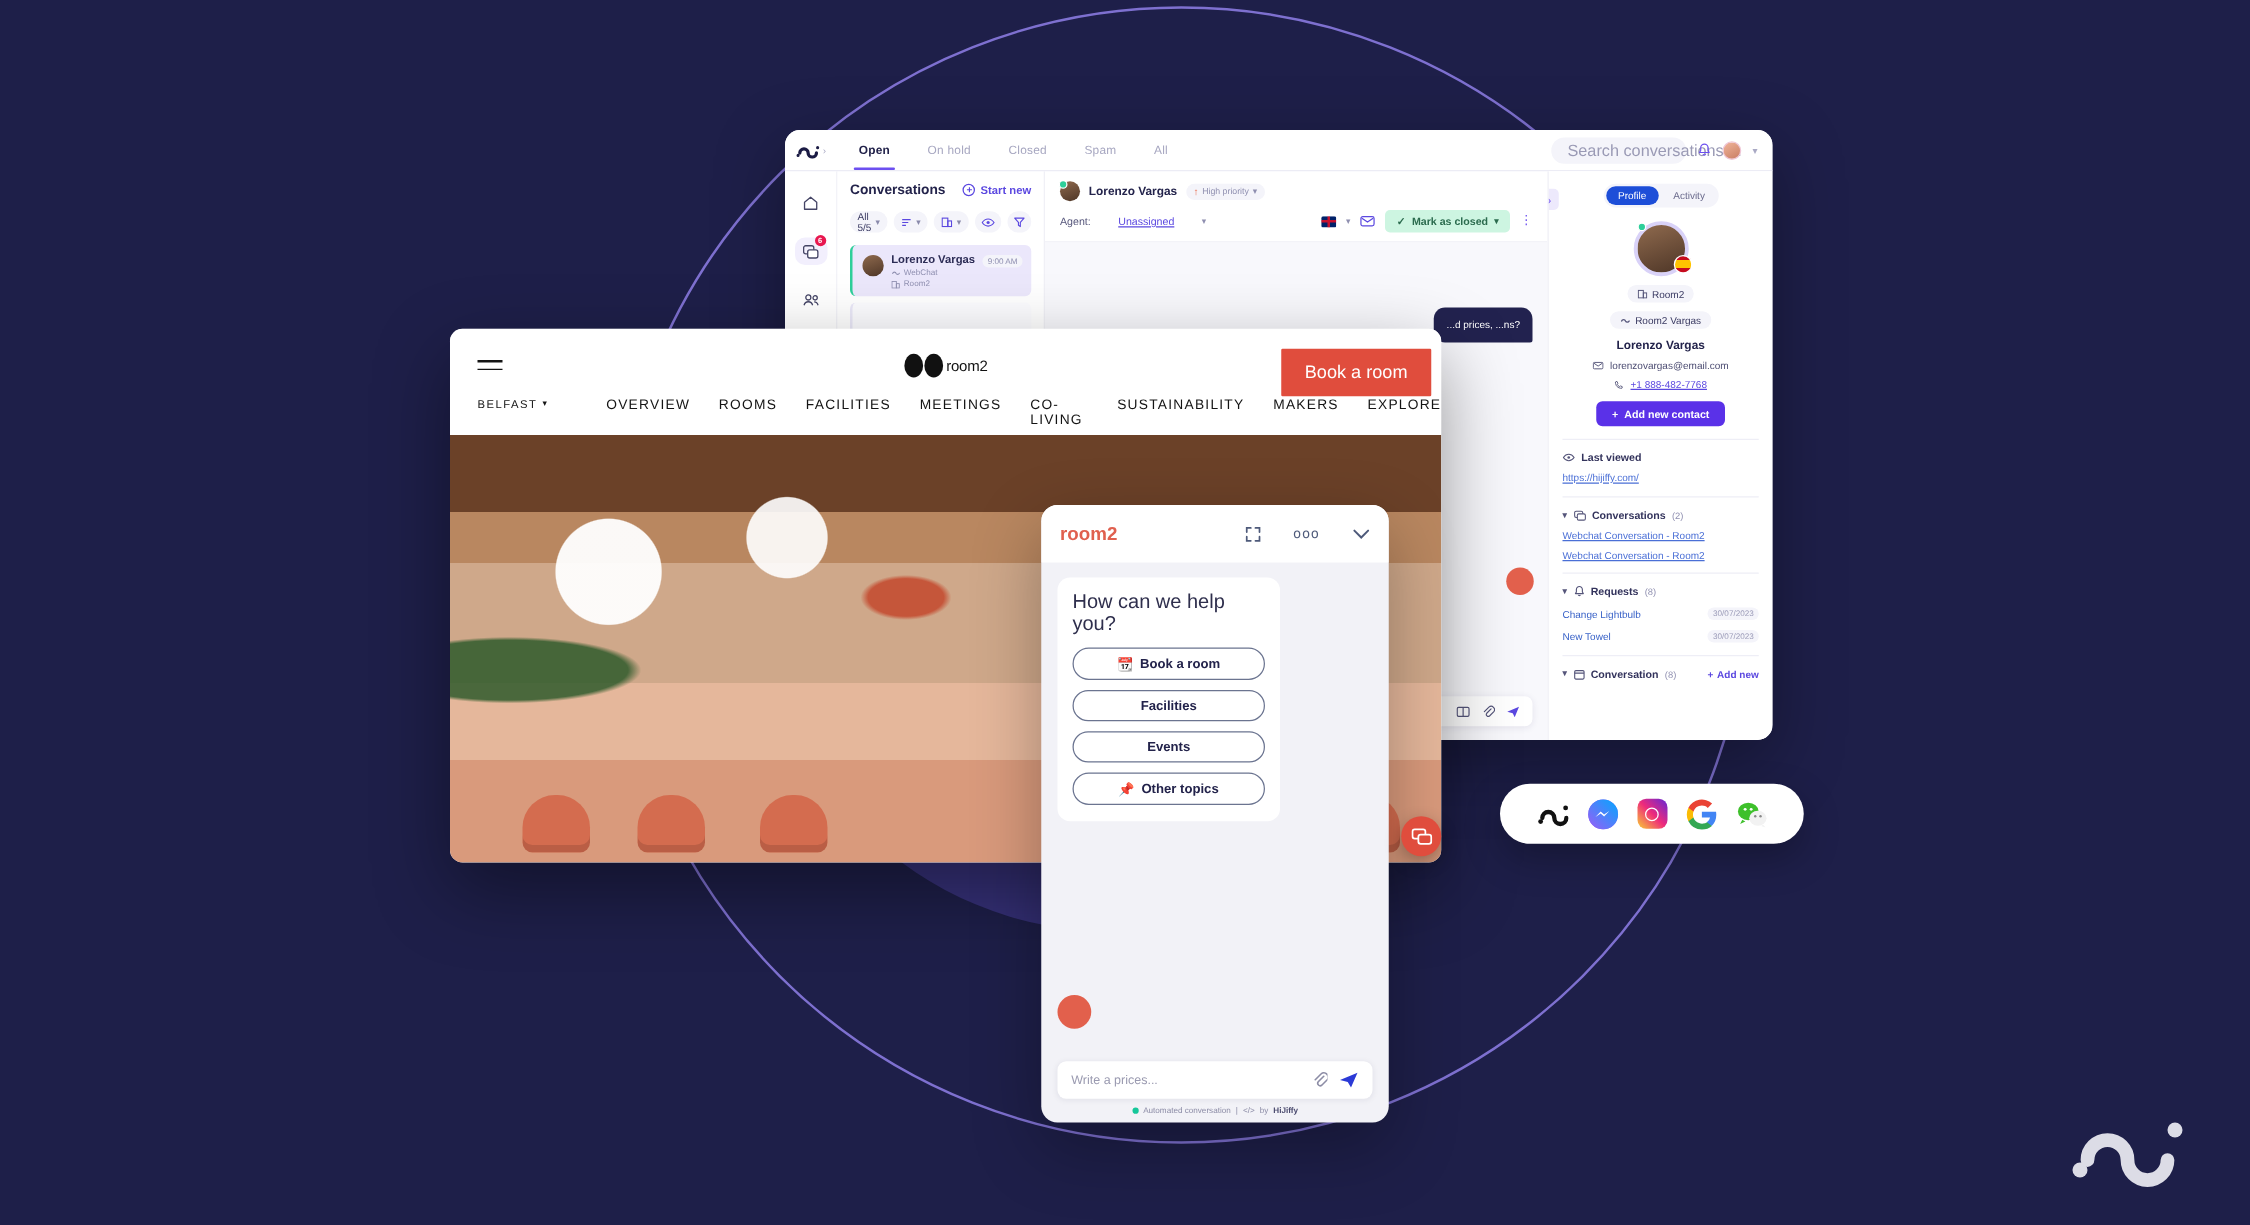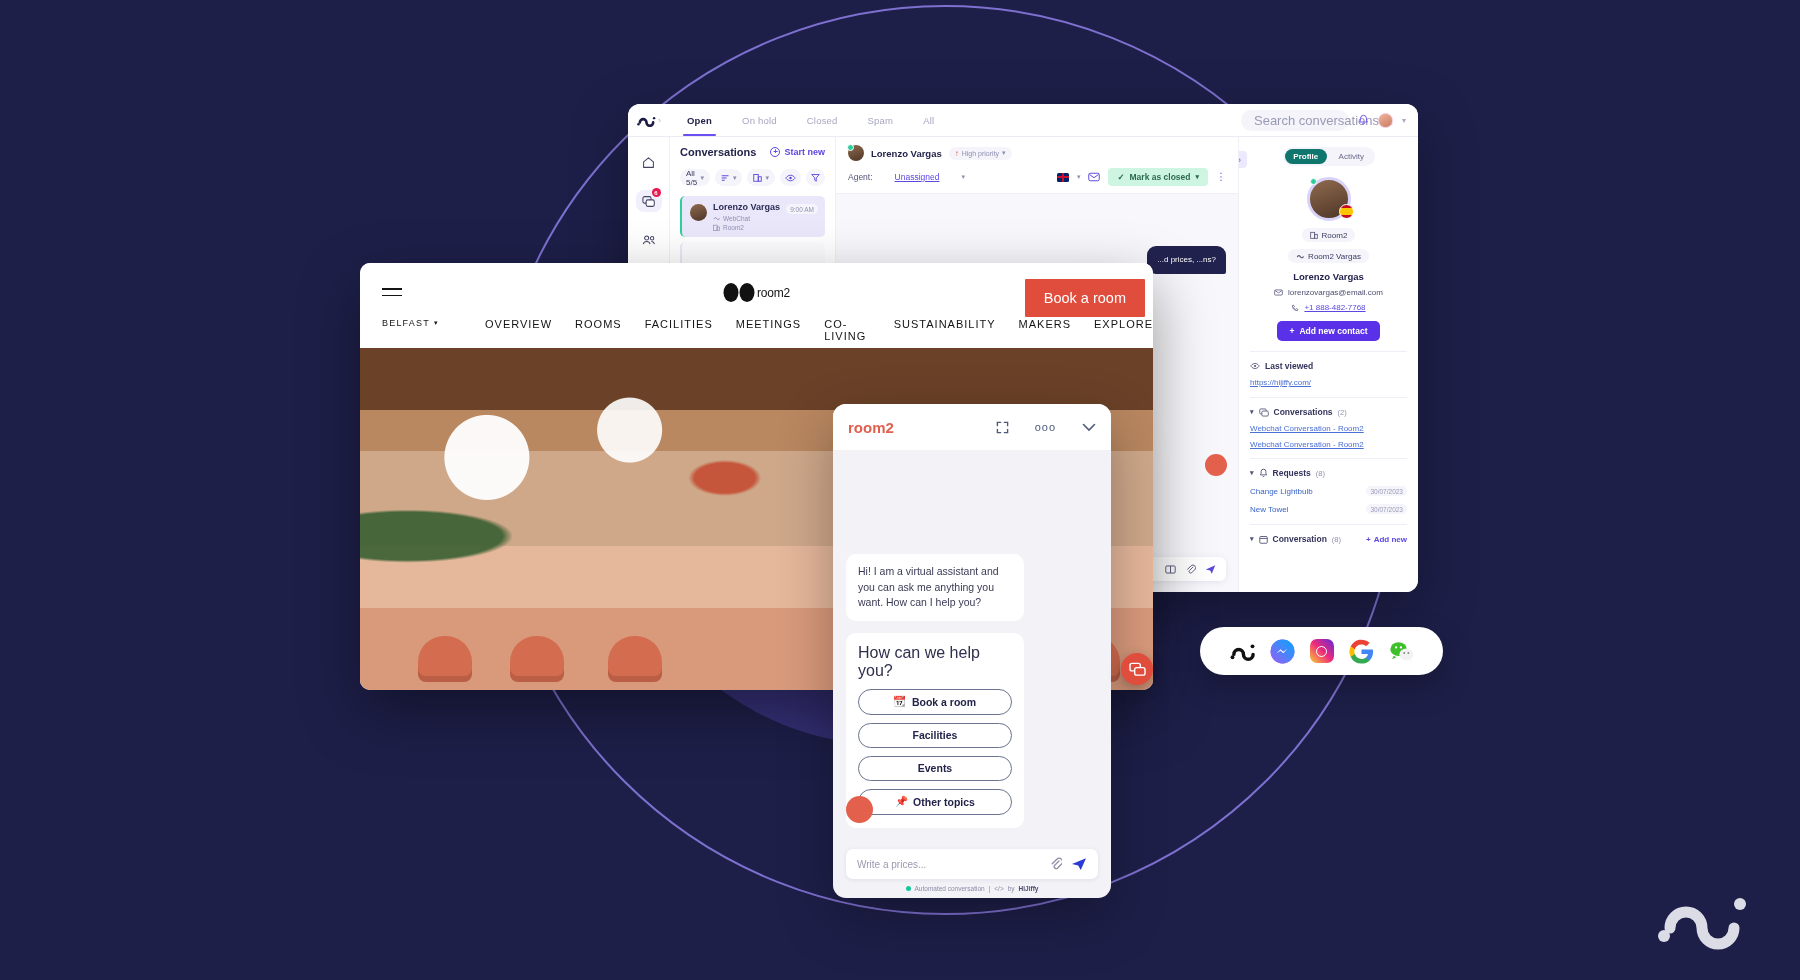--- a/index.html
+++ b/index.html
@@ -213,21 +213,21 @@
   }
   .pf-tabs {
     display: flex; justify-content: center; gap: 3px;
     background: #f4f4fa; border-radius: 11px; padding: 2px;
     width: 92px; margin: 2px auto 0 auto;
   }
   .pf-tab {
     flex: 1; text-align: center; font-size: 8px; padding: 3px 0;
     border-radius: 9px; color: #6a6a8c; cursor: pointer;
   }
-  .pf-tab.active { background: #0f766e; color: #fff; font-weight: 700; }
+  .pf-tab.active { background: #1d4ed8; color: #fff; font-weight: 400; }
   .pf-av-wrap {
     width: 44px; height: 44px; margin: 11px auto 0 auto; position: relative;
   }
   .pf-av {
     width: 44px; height: 44px; border-radius: 50%;
     background: linear-gradient(160deg,#8f6a4e,#4e3627);
     border: 3px solid #d9d2f8;
   }
   .pf-status {
     position: absolute; left: 3px; top: 1px; width: 7px; height: 7px;
@@ -765,21 +765,20 @@
         <path d="M1.5 5V1.5H5M9 1.5h3.5V5M12.5 9v3.5H9M5 12.5H1.5V9" fill="none" stroke="#4e5a7a" stroke-width="1.5" stroke-linecap="round"></path>
       </svg>
       <span class="w-icon" style="font-size:11px;letter-spacing:1px;">ooo</span>
       <svg class="w-icon" width="14" height="9" viewBox="0 0 14 9">
         <path d="M1.5 1.5 7 7l5.5-5.5" fill="none" stroke="#4e5a7a" stroke-width="1.6" stroke-linecap="round"></path>
       </svg>
     </span>
   </div>
 
   <div class="w-body">
-    <div class="w-msg">Hi! I am a virtual assistant and you can ask me anything you want. How can I help you?</div>
     <div class="w-card">
       <div class="w-card-title">How can we help you?</div>
       <button class="qr-btn">
         <span>📆</span>
         <span>Book a room</span>
       </button>
       <button class="qr-btn">
         <span>Facilities</span>
       </button>
       <button class="qr-btn">

